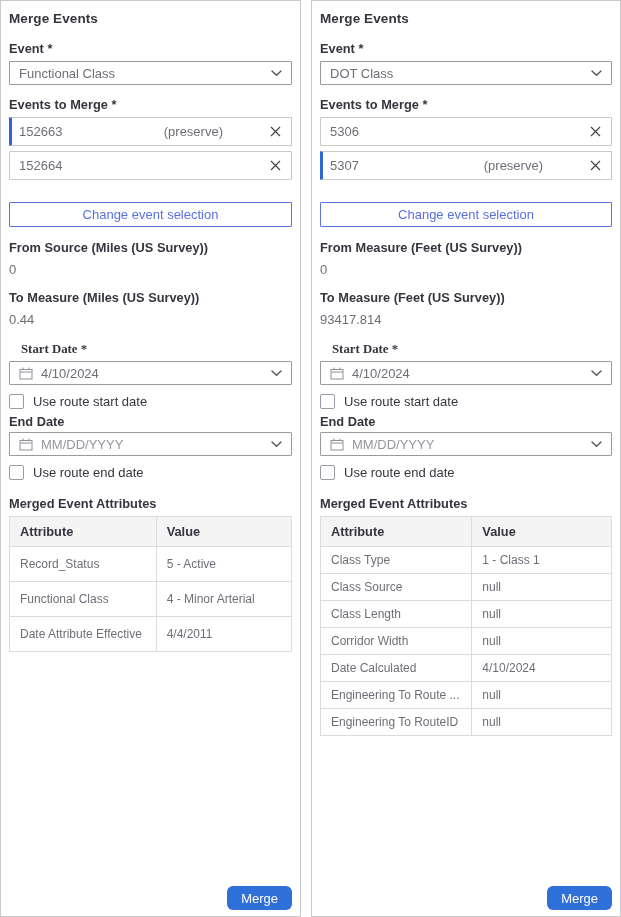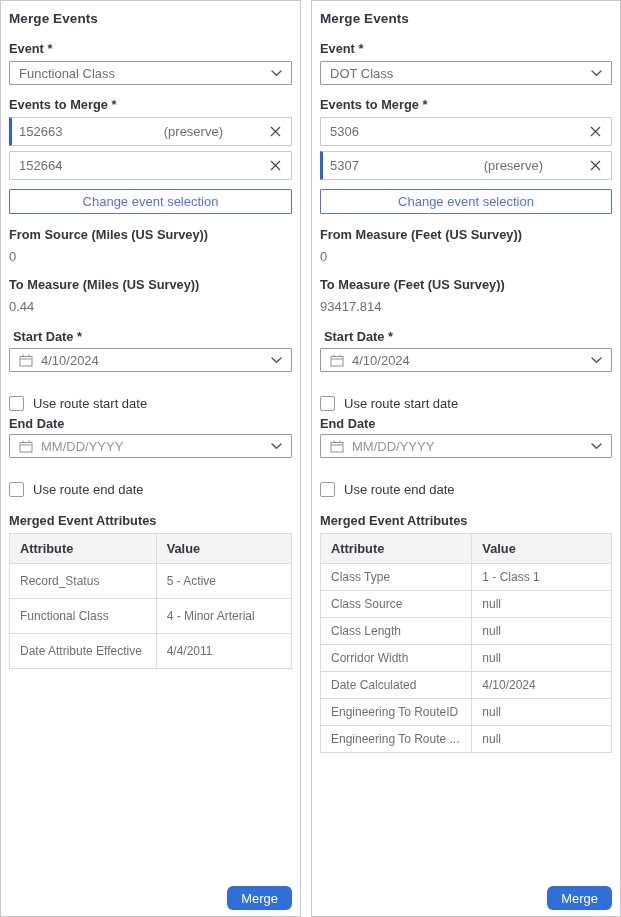--- a/index.html
+++ b/index.html
@@ -30,47 +30,47 @@
     height:917px;display:flex;flex-direction:column;
     padding:8px 8px 6px 8px;
   }
   .panel.left{width:301px;margin-right:10px;}
   .panel.right{width:310px;}
   .panel-title{font-size:13.5px;font-weight:700;letter-spacing:.1px;margin:2px 0 15px;}
   .lbl{font-weight:700;font-size:12.8px;}
   .lbl-event{margin:0 0 5px;}
   .lbl-etm{margin:12px 0 5px;}
   .lbl-measure{margin:13px 0 7px;}
-  .lbl-start{margin:15px 4px 4px;}
+  .lbl-start{margin:15px 12px 4px;font-family:Liberation Serif, serif;}
   .lbl-end{margin:5px 0 3px;}
   .lbl-mea{margin:16px 0 5px;}
   .measure-val{color:var(--text_gray);font-size:13px;}
   .select{
     display:flex;align-items:center;
     border:1px solid var(--border_input);border-radius:1px;
     height:24px;padding:0 9px;background:#fff;cursor:pointer;
   }
   .select .sel-text{flex:1;color:var(--text_gray);font-size:13px;white-space:nowrap;overflow:hidden;}
   .event-item{
     display:flex;align-items:center;
     border:1px solid var(--border_item);border-radius:1px;
     height:29px;padding:0 9px;background:#fff;
   }
   .event-item + .event-item{margin-top:5px;}
   .event-item.preserve{border-left:3px solid var(--preserve_blue);padding-left:7px;gap:36px;}
   .event-item .ev-id{flex:1;color:var(--text_gray);font-size:13px;}
   .event-item .preserve-lbl{color:var(--text_gray);font-size:13px;margin-right:9px;margin-left:19px;}
   .close-btn{display:flex;align-items:center;justify-content:center;width:14px;height:14px;cursor:pointer;background:none;border:none;padding:0;}
   .change-btn{
-    margin-top:9px;width:100%;height:25px;
+    margin-top:22px;width:100%;height:25px;
     background:#fff;border:1px solid var(--outline_blue);border-radius:1px;
     color:var(--outline_blue);font-size:13px;font-family:inherit;cursor:pointer;
   }
   .date-select .cal{margin-right:8px;flex:none;display:flex;}
-  .checkbox-row{display:flex;margin-top:24px;cursor:pointer;}
+  .checkbox-row{display:flex;margin-top:9px;cursor:pointer;}
   .checkbox{
     width:15px;height:15px;border:1px solid #9a9aa2;border-radius:2px;
     background:#fff;margin-right:9px;flex:none;
   }
   .cb-lbl{font-size:13px;color:var(--text_dark);}
   table.attrs{
     width:100%;border-collapse:collapse;
     border:1px solid var(--border_table);table-layout:fixed;
   }
   table.attrs th{
@@ -320,25 +320,25 @@
         </tr>
         <tr>
           <td>Corridor Width</td>
           <td>null</td>
         </tr>
         <tr>
           <td>Date Calculated</td>
           <td>4/10/2024</td>
         </tr>
         <tr>
+          <td>Engineering To Route ...</td>
+          <td>null</td>
+        </tr>
+        <tr>
           <td>Engineering To RouteID</td>
-          <td>null</td>
-        </tr>
-        <tr>
-          <td>Engineering To Route ...</td>
           <td>null</td>
         </tr>
       </tbody>
     </table>
 
     <div class="footer">
       <button class="merge-btn">Merge</button>
     </div>
   </section>
 

